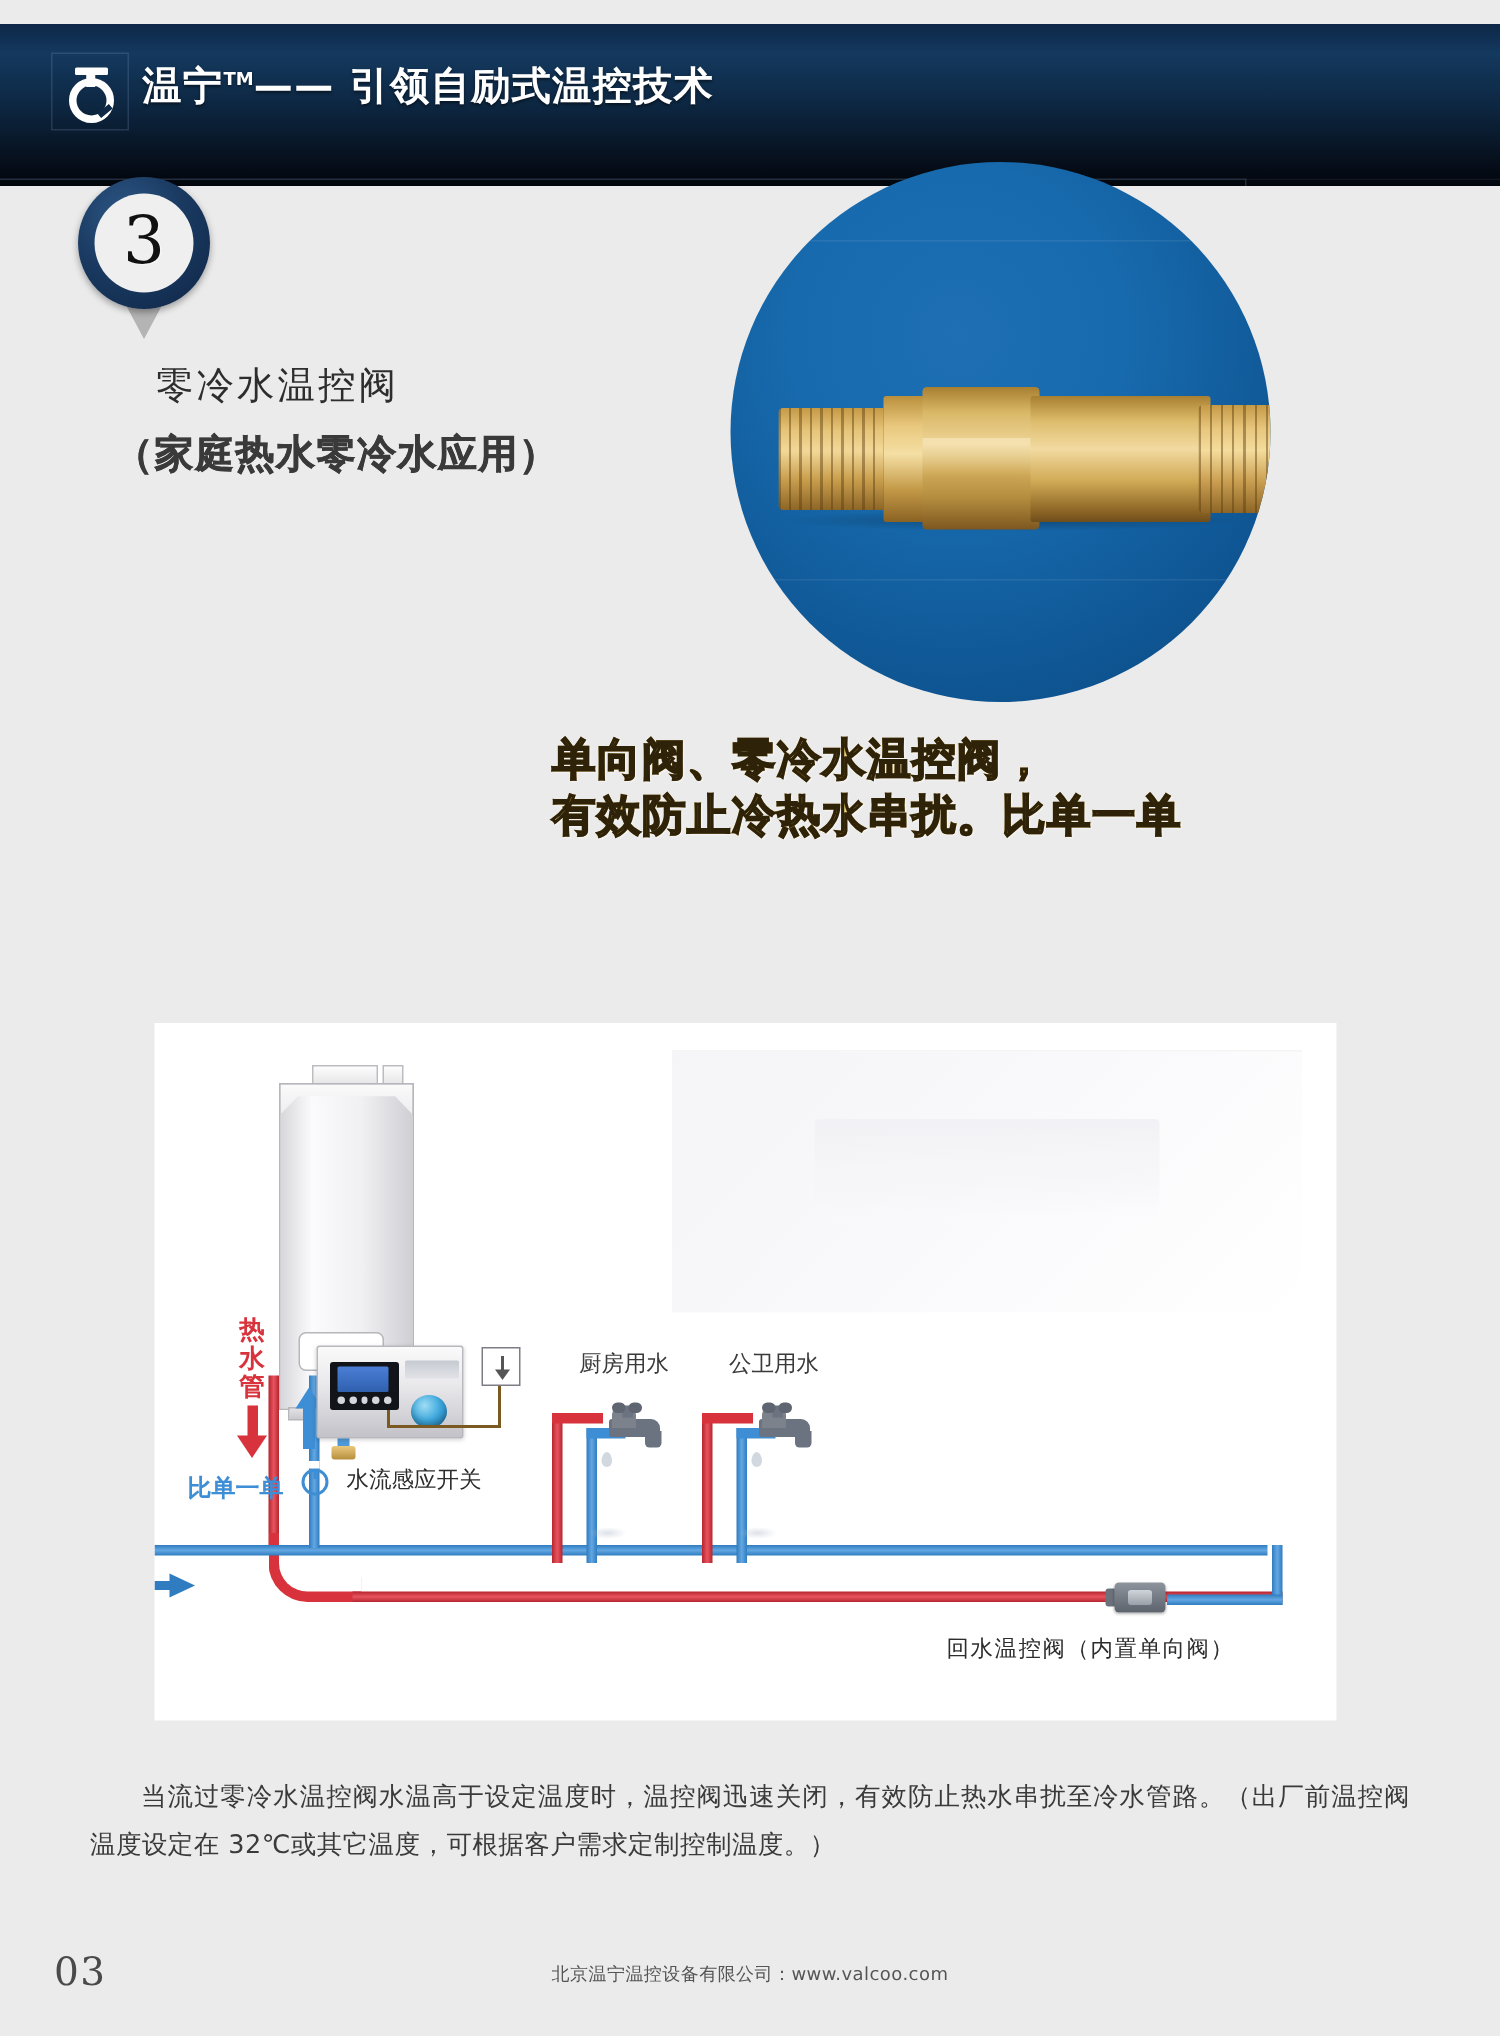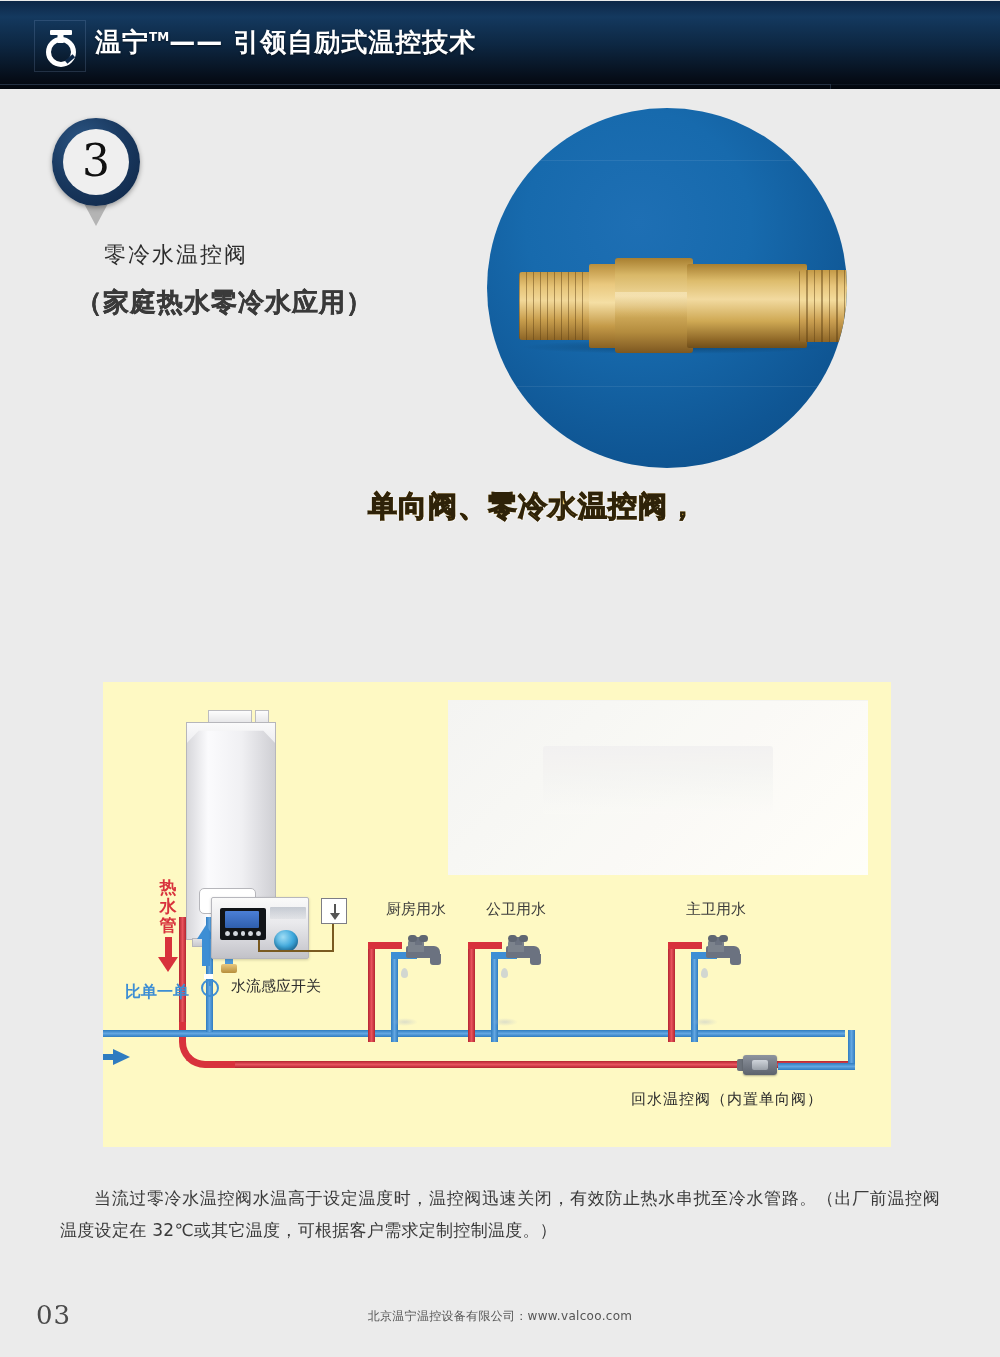--- a/index.html
+++ b/index.html
@@ -6,21 +6,21 @@
   html,body { width:1000px; height:1357px; }
   body {
     background:#ebebeb;
     font-family:"Liberation Sans","DejaVu Sans",sans-serif;
     position:relative;
     overflow:hidden;
   }
 
   
   .header {
-    position:absolute; left:0; top:1px; width:1000px; height:88px;
+    position:absolute; left:0; top:16px; width:1000px; height:108px;
     background:linear-gradient(180deg,#0d2747 0%,#14395f 18%,#0d2742 50%,#060d18 88%,#02060c 100%);
     overflow:hidden;
   }
   .header:after{
     content:""; position:absolute; left:0; bottom:0; width:1000px; height:1px;
     background:#1d3category; background:#1b3css;
   }
   .hdr-hairline{
     position:absolute; left:0; bottom:4px; width:830px; height:1px;
     background:rgba(120,150,190,.28);
@@ -69,21 +69,21 @@
   .pin-tail{
     position:absolute; left:28px; top:78px; width:0; height:0;
     border-left:16px solid transparent; border-right:16px solid transparent;
     border-top:30px solid #b4b4b4;
   }
 
   
   .sec-title{
     position:absolute; left:104px; top:240px;
     font-family:"DejaVu Sans","Liberation Sans",sans-serif;
-    font-size:22px; color:#2d2d2d; letter-spacing:2px; white-space:nowrap;
+    font-size:25px; color:#2d2d2d; letter-spacing:2px; white-space:nowrap;
   }
   .sec-sub{
     position:absolute; left:76px; top:285px;
     font-family:Liberation Sans, sans-serif;
     font-size:26px; font-weight:bold; color:#3a3a3a; letter-spacing:1px; white-space:nowrap;
     -webkit-text-stroke:0.4px #3a3a3a;
   }
 
   
   .photo-wrap{
@@ -150,21 +150,21 @@
     background:linear-gradient(180deg,#6a4a10 0%,#a87a1e 16%,#e6c463 38%,#fbefc0 52%,#d9ae3c 66%,#8a6212 86%,#56390a 100%);
     -webkit-background-clip:text; background-clip:text;
     -webkit-text-fill-color:transparent; color:transparent;
     -webkit-text-stroke:1.1px #2e2209;
     filter:drop-shadow(1px 1px 0 rgba(255,255,255,.35));
   }
 
   
   .diagram{
     position:absolute; left:103px; top:682px; width:788px; height:465px;
-    background:#fef9c3;
+    background:#ffffff;
     overflow:hidden;
   }
   .ghost{
     position:absolute; left:345px; top:18px; width:420px; height:175px;
     background:linear-gradient(135deg, rgba(244,244,248,1) 0%, rgba(250,250,252,1) 55%, rgba(255,255,255,1) 100%);
     border-top:1px solid #f4f4f6;
     opacity:.9;
   }
   .ghost:after{
     content:""; position:absolute; left:95px; top:45px; width:230px; height:68px;
@@ -443,20 +443,21 @@
       <div class="v-collar"></div>
       <div class="v-hex"></div>
       <div class="v-body"></div>
       <div class="v-thread-r"></div>
     </div>
   </div>
 </div>
 
 <div class="gold-block">
   <div class="gold-line">单向阀、零冷水温控阀，</div>
+  <div class="gold-line">有效防止冷热水串扰。比单一单</div>
 </div>
 
 <div class="diagram">
 
   <div class="ghost"></div>
 
   <div class="boiler">
     <div class="boiler-top-l"></div>
     <div class="boiler-top-r"></div>
     <div class="boiler-body"></div>
@@ -544,37 +545,20 @@
       <div class="tap-base"></div>
       <div class="tap-stem"></div>
       <div class="tap-handle-l"></div>
       <div class="tap-handle-r"></div>
     </div>
     <div class="tap-drop"></div>
     <div class="tap-shadow"></div>
   </div>
 
 
-  <div class="fauc" style="left:565px">
-    <div class="lbl">主卫用水</div>
-    <div class="r-riser"></div>
-    <div class="r-top"></div>
-    <div class="b-riser"></div>
-    <div class="b-top"></div>
-    <div class="tap">
-      <div class="tap-spout"></div>
-      <div class="tap-down"></div>
-      <div class="tap-base"></div>
-      <div class="tap-stem"></div>
-      <div class="tap-handle-l"></div>
-      <div class="tap-handle-r"></div>
-    </div>
-    <div class="tap-drop"></div>
-    <div class="tap-shadow"></div>
-  </div>
 
   <div class="ret-valve-nub"></div>
   <div class="ret-valve"></div>
   <div class="lbl-retvalve">回水温控阀（内置单向阀）</div>
 </div>
 
 <div class="body-para">当流过零冷水温控阀水温高于设定温度时，温控阀迅速关闭，有效防止热水串扰至冷水管路。（出厂前温控阀温度设定在 32℃或其它温度，可根据客户需求定制控制温度。）</div>
 
 <div class="page-num">03</div>
 <div class="footer-info">北京温宁温控设备有限公司：www.valcoo.com</div>

